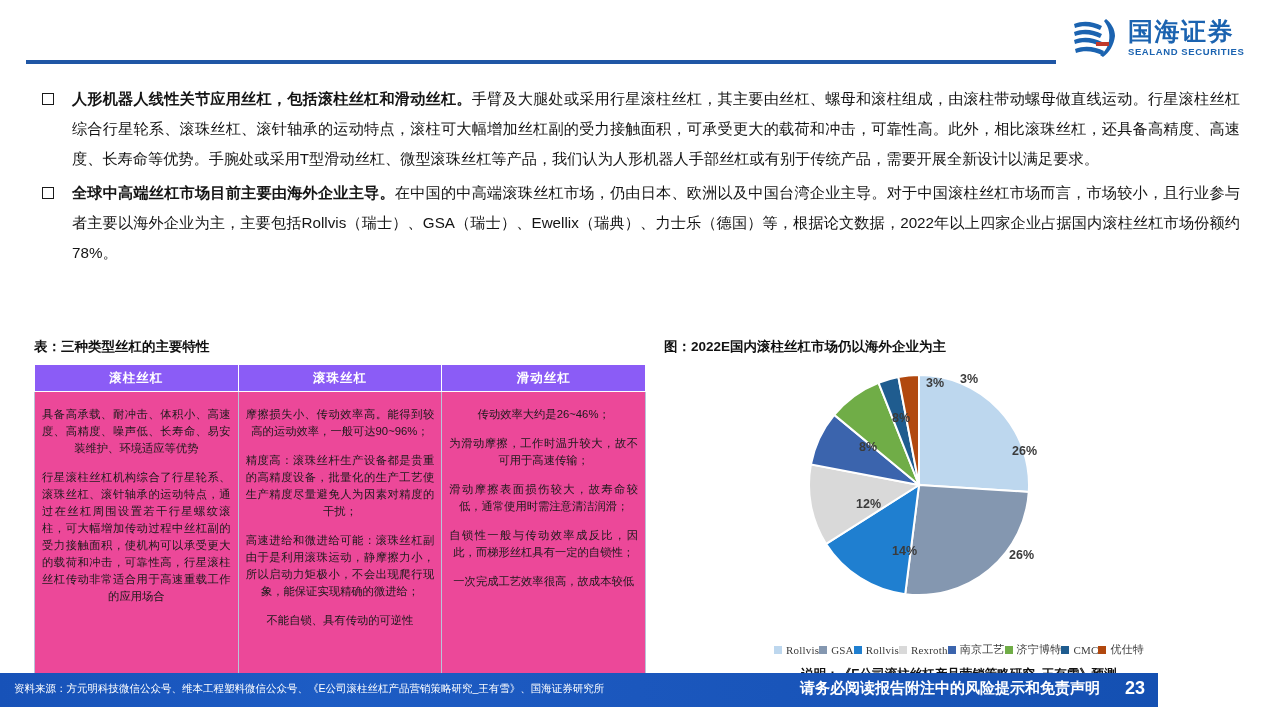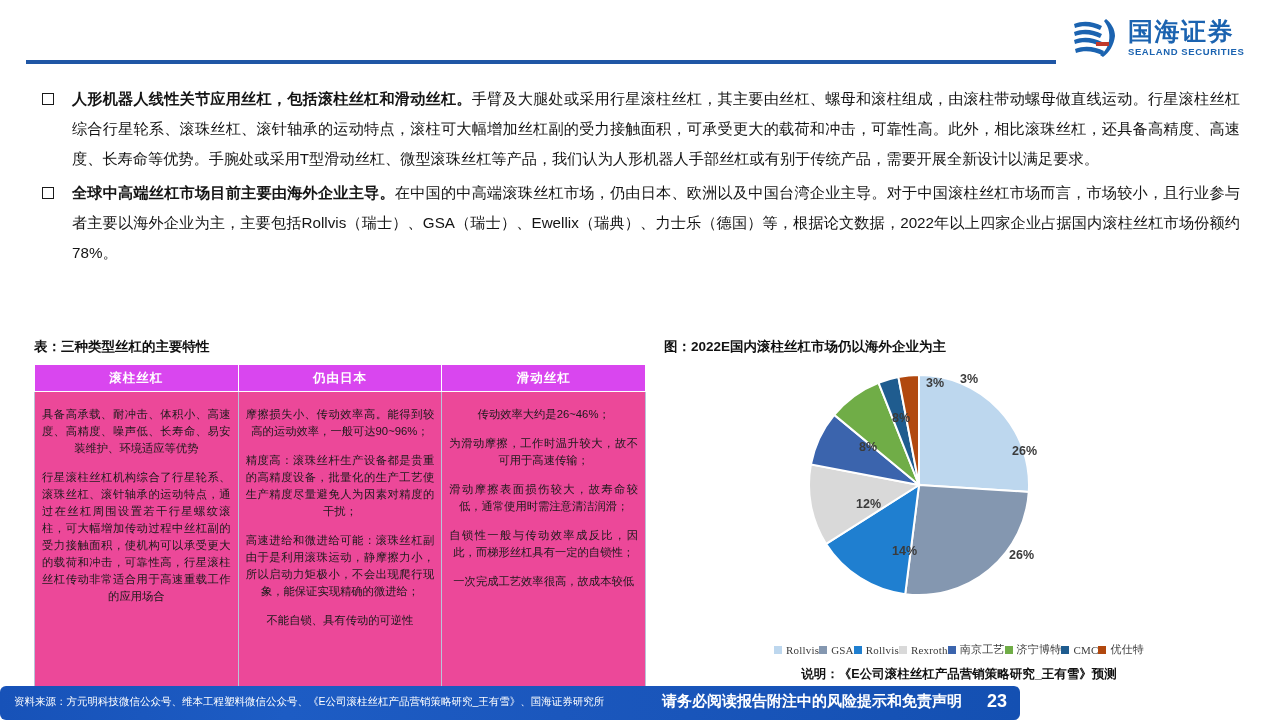--- a/index.html
+++ b/index.html
@@ -98,21 +98,21 @@
     color: #111111;
     margin-bottom: 8px;
   }
   .tbl {
     width: 612px;
     border-collapse: collapse;
     table-layout: fixed;
     border: 1px solid #2c2c2c;
   }
   .tbl th {
-    background: #d946ef;
+    background: #8b5cf6;
     color: #ffffff;
     font-size: 12.5px;
     font-weight: bold;
     height: 24px;
     border: 1px solid #ffffff;
     text-align: center;
     letter-spacing: 1px;
   }
   .tbl td {
     background: #ec4899;
@@ -171,24 +171,23 @@
     width: 590px;
     text-align: center;
     font-size: 12.5px;
     font-weight: bold;
     color: #111111;
   }
 
   
   .footer {
     position: absolute;
-    left: 0; bottom: 0;
-    width: 1020px; height: 34px;
+    left: 0; bottom: 13px;
+    width: 1158px; height: 34px;
     background: linear-gradient(90deg,#1752b8 0%, #1d5cc4 28%, #1b57bd 55%, #1450b2 100%);
-    border-radius: 6px;
   }
   .footer-src {
     position: absolute;
     left: 14px; top: 9px;
     font-size: 10.5px;
     color: #ffffff;
     white-space: nowrap;
   }
   .footer-warn {
     position: absolute;
@@ -247,21 +246,21 @@
     </div>
 
   </div>
 
   <div class="fig-left">
     <div class="fig-cap">表：三种类型丝杠的主要特性</div>
     <table class="tbl">
       <thead>
         <tr>
           <th>滚柱丝杠</th>
-          <th>仍由日本</th>
+          <th>滚珠丝杠</th>
           <th>滑动丝杠</th>
         </tr>
       </thead>
       <tbody>
         <tr>
           <td>
             <p class="just">具备高承载、耐冲击、体积小、高速度、高精度、噪声低、长寿命、易安装维护、环境适应等优势</p>
             <p class="just">行星滚柱丝杠机构综合了行星轮系、滚珠丝杠、滚针轴承的运动特点，通过在丝杠周围设置若干行星螺纹滚柱，可大幅增加传动过程中丝杠副的受力接触面积，使机构可以承受更大的载荷和冲击，可靠性高，行星滚柱丝杠传动非常适合用于高速重载工作的应用场合</p>
           </td>
           <td>

